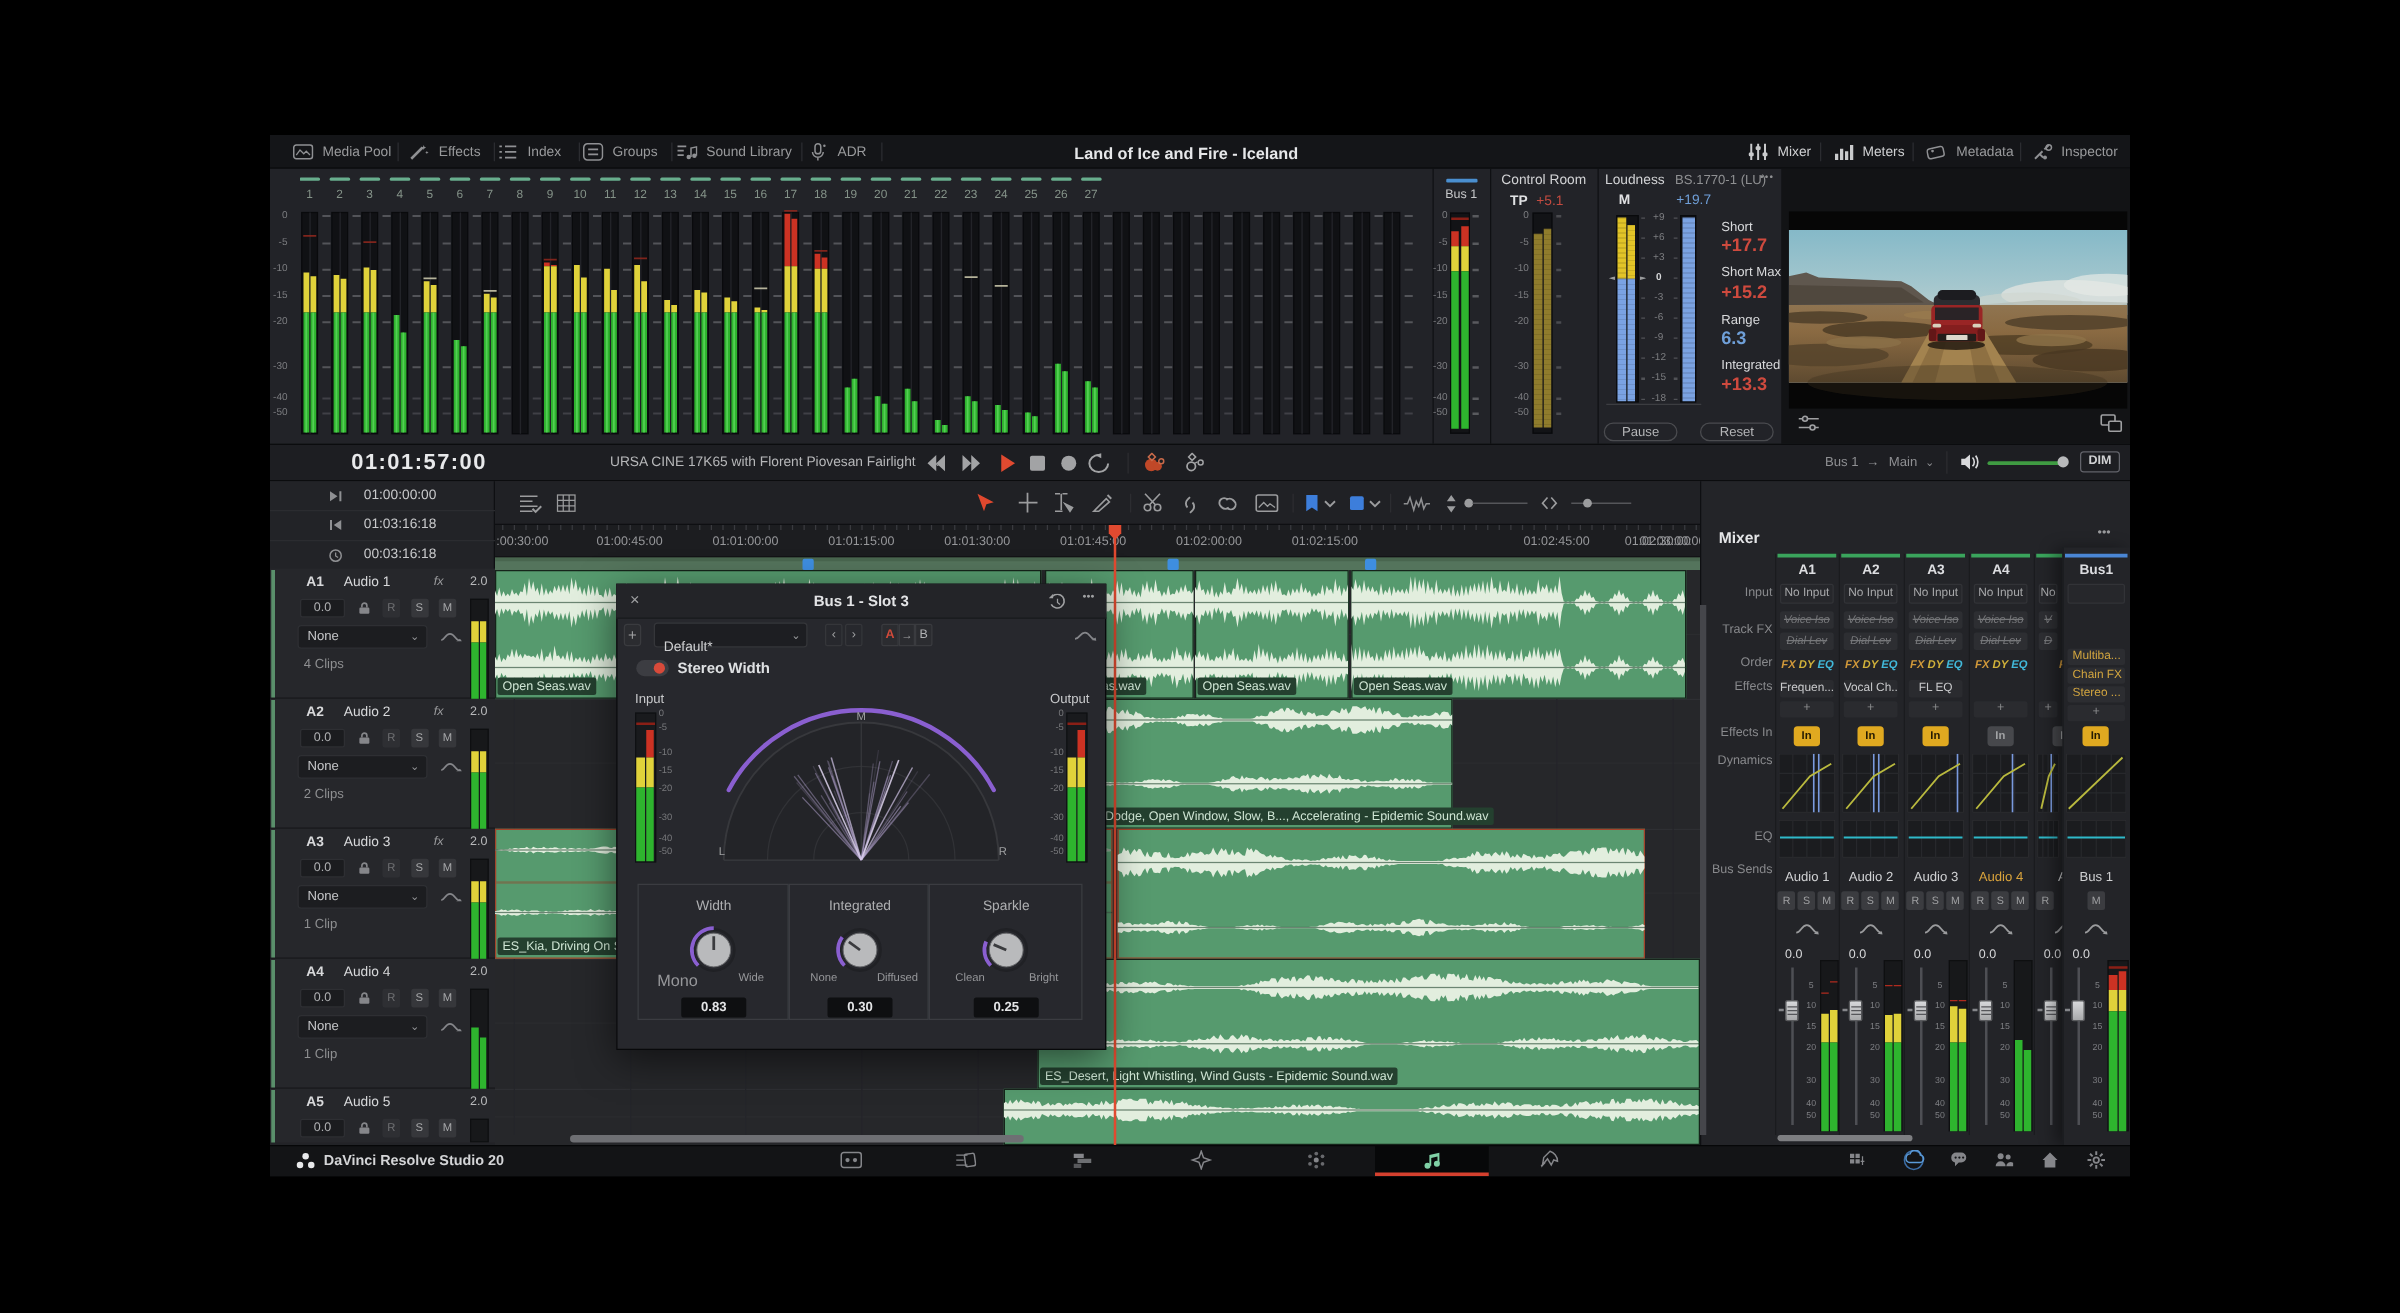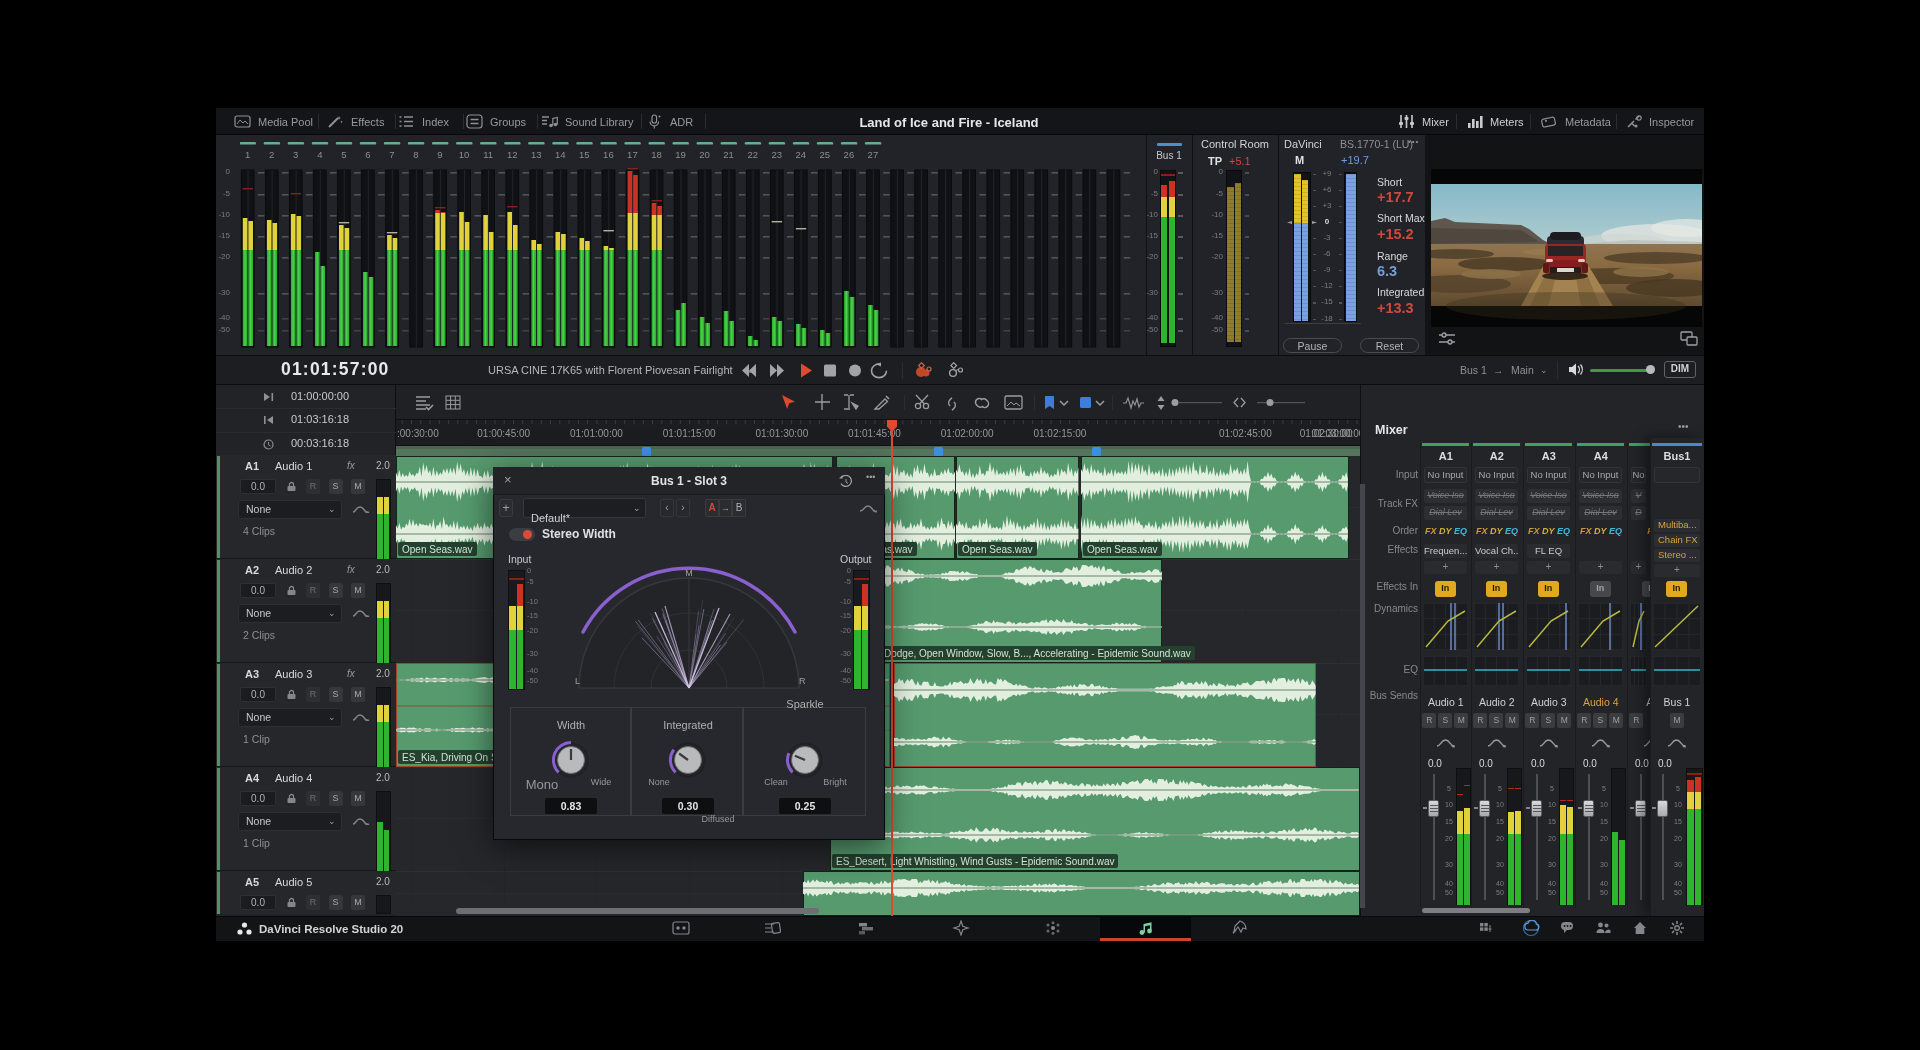--- a/index.html
+++ b/index.html
@@ -714,21 +714,21 @@
 <div style="left:1018.6px;top:74.5px;width:6.4px;height:159.5px;background:#8f7c2c;background-image:repeating-linear-gradient(to bottom,rgba(0,0,0,0.10) 0 1px,transparent 1px 4px);"></div>
 <div style="left:1028.5px;top:64px;width:4px;height:1.5px;background:#4a4b4f"></div>
 <div style="left:1028.5px;top:86px;width:4px;height:1.5px;background:#4a4b4f"></div>
 <div style="left:1028.5px;top:107px;width:4px;height:1.5px;background:#4a4b4f"></div>
 <div style="left:1028.5px;top:128px;width:4px;height:1.5px;background:#4a4b4f"></div>
 <div style="left:1028.5px;top:149px;width:4px;height:1.5px;background:#4a4b4f"></div>
 <div style="left:1028.5px;top:185px;width:4px;height:1.5px;background:#4a4b4f"></div>
 <div style="left:1028.5px;top:210px;width:4px;height:1.5px;background:#4a4b4f"></div>
 <div style="left:1028.5px;top:222px;width:4px;height:1.5px;background:#4a4b4f"></div>
 <div style="left:1062px;top:27px;width:1px;height:220px;background:#0f1013"></div>
-<div style="left:1068px;top:30px;font-size:11px;color:#d2d3d5;white-space:nowrap;">DaVinci</div>
+<div style="left:1068px;top:30px;font-size:11px;color:#d2d3d5;white-space:nowrap;">Loudness</div>
 <div style="left:1124px;top:30px;font-size:10.5px;color:#8f9092;white-space:nowrap;">BS.1770-1 (LU)</div>
 <div style="left:1192px;top:29px;font-size:8px;color:#8f9092;white-space:nowrap;letter-spacing:1px">•••</div>
 <div style="left:1079px;top:46px;font-size:11px;color:#e0e1e3;white-space:nowrap;font-weight:bold">M</div>
 <div style="left:1125px;top:46px;font-size:11px;color:#6f9fd8;white-space:nowrap;">+19.7</div>
 <div style="left:1077px;top:64px;width:18px;height:150px;background:#121316;border:1px solid #090a0c"></div>
 <div style="left:1078.2px;top:66px;width:6.5px;height:49.30000000000001px;background:#e2c428;background-image:repeating-linear-gradient(to bottom,rgba(0,0,0,0.10) 0 1px,transparent 1px 4px);"></div>
 <div style="left:1078.2px;top:115.30000000000001px;width:6.5px;height:97.69999999999999px;background:#7aa2e2;background-image:repeating-linear-gradient(to bottom,rgba(0,0,0,0.10) 0 1px,transparent 1px 4px);"></div>
 <div style="left:1085.9px;top:72px;width:6.5px;height:43.30000000000001px;background:#e2c428;background-image:repeating-linear-gradient(to bottom,rgba(0,0,0,0.10) 0 1px,transparent 1px 4px);"></div>
 <div style="left:1085.9px;top:115.30000000000001px;width:6.5px;height:97.69999999999999px;background:#7aa2e2;background-image:repeating-linear-gradient(to bottom,rgba(0,0,0,0.10) 0 1px,transparent 1px 4px);"></div>
 <div style="left:1100px;top:60.599999999999994px;width:22px;text-align:center;font-size:8px;color:#7c7d80;">+9</div>
@@ -1452,24 +1452,24 @@
 <div style="left:415px;top:599px;width:112px;height:109px;z-index:51;border:1px solid #3b3c41"></div>
 <div style="left:272px;top:611px;width:400px;text-align:center;font-size:11px;color:#aeafb1;white-space:nowrap;z-index:51;">Integrated</div>
 <svg style="left:450px;top:630px;z-index:51" width="44" height="44" viewBox="0 0 44 44">
 <path d="M22 22 m-16.5 0 a16.5 16.5 0 1 1 0 0.001" fill="none" stroke="#202125" stroke-width="2"></path>
 <circle cx="22" cy="22" r="13.5" fill="#b9babc"></circle>
 <circle cx="22" cy="22" r="13.5" fill="none" stroke="#6a6b6e" stroke-width="0.8"></circle>
 <path d="M22 22 L13.1 15.5" stroke="#3a3b3e" stroke-width="2.2"></path>
 <path d="M9.6 34.4 A17.5 17.5 0 0 1 7.8 11.7" fill="none" stroke="#8a5fd0" stroke-width="3"></path>
 </svg>
 <div style="left:243px;top:669px;width:400px;text-align:center;font-size:9px;color:#96979a;white-space:nowrap;z-index:51;">None</div>
-<div style="left:302px;top:669px;width:400px;text-align:center;font-size:9px;color:#96979a;white-space:nowrap;z-index:51;margin-top:37px;">Diffused</div>
+<div style="left:302px;top:669px;width:400px;text-align:center;font-size:9px;color:#96979a;white-space:nowrap;z-index:51;">Diffused</div>
 <div style="left:446px;top:690px;width:52px;height:16px;z-index:51;background:#0e0f11;border-radius:2px;text-align:center;font-size:10.5px;font-weight:bold;color:#e4e5e7;line-height:16px">0.30</div>
 <div style="left:527px;top:599px;width:123px;height:109px;z-index:51;border:1px solid #3b3c41"></div>
-<div style="left:389px;top:590px;width:400px;text-align:center;font-size:11px;color:#aeafb1;white-space:nowrap;z-index:51;">Sparkle</div>
+<div style="left:389px;top:611px;width:400px;text-align:center;font-size:11px;color:#aeafb1;white-space:nowrap;z-index:51;">Sparkle</div>
 <svg style="left:567px;top:630px;z-index:51" width="44" height="44" viewBox="0 0 44 44">
 <path d="M22 22 m-16.5 0 a16.5 16.5 0 1 1 0 0.001" fill="none" stroke="#202125" stroke-width="2"></path>
 <circle cx="22" cy="22" r="13.5" fill="#b9babc"></circle>
 <circle cx="22" cy="22" r="13.5" fill="none" stroke="#6a6b6e" stroke-width="0.8"></circle>
 <path d="M22 22 L11.9 17.7" stroke="#3a3b3e" stroke-width="2.2"></path>
 <path d="M9.6 34.4 A17.5 17.5 0 0 1 5.9 15.2" fill="none" stroke="#8a5fd0" stroke-width="3"></path>
 </svg>
 <div style="left:360px;top:669px;width:400px;text-align:center;font-size:9px;color:#96979a;white-space:nowrap;z-index:51;">Clean</div>
 <div style="left:419px;top:669px;width:400px;text-align:center;font-size:9px;color:#96979a;white-space:nowrap;z-index:51;">Bright</div>
 <div style="left:563px;top:690px;width:52px;height:16px;z-index:51;background:#0e0f11;border-radius:2px;text-align:center;font-size:10.5px;font-weight:bold;color:#e4e5e7;line-height:16px">0.25</div>

